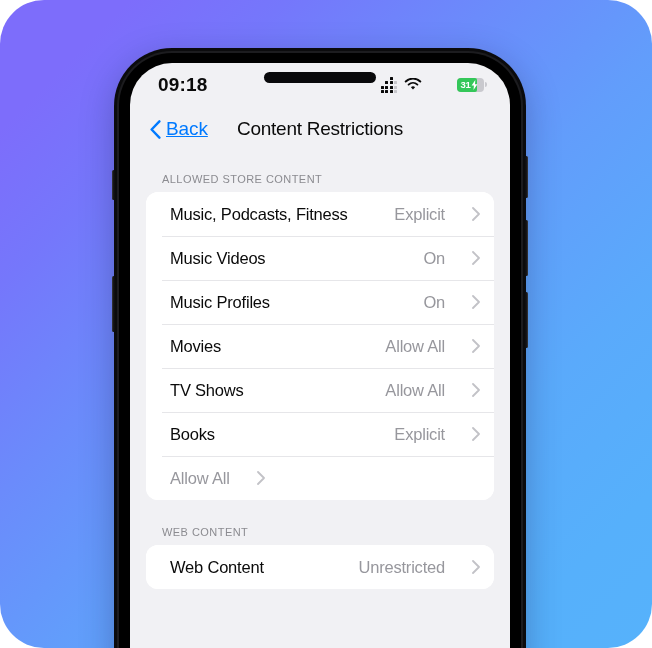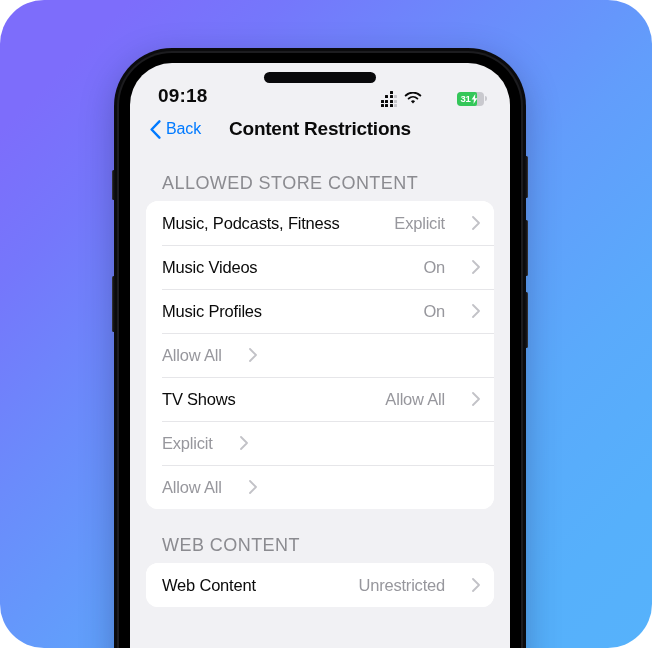--- a/index.html
+++ b/index.html
@@ -95,21 +95,21 @@
     border-radius: 12px;
     z-index: 6;
   }
 
   
   .statusbar {
     position: relative;
     height: 44px;
     padding: 0 26px 0 28px;
     display: flex;
-    align-items: flex-end;
+    align-items: center;
     justify-content: space-between;
   }
   .clock {
     font-size: 19px;
     font-weight: 700;
     color: #0a0a0a;
     letter-spacing: .2px;
   }
   .status-icons {
     display: flex;
@@ -175,57 +175,58 @@
   .back-btn {
     display: flex;
     align-items: center;
     gap: 5px;
     color: #007aff;
     cursor: pointer;
     user-select: none;
   }
   .back-chevron { width: 11px; height: 19px; display: block; }
   .back-label {
-    font-size: 16px;
+    font-size: 19px;
     font-weight: 400;
     letter-spacing: -.1px;
+    text-decoration: underline;
   }
   .nav-title {
     position: absolute;
     left: 0; right: 0;
     text-align: center;
     font-size: 19px;
-    font-weight: 700;
+    font-weight: 400;
     color: #0a0a0a;
     letter-spacing: -.25px;
     pointer-events: none;
   }
 
   
   .content {
     padding: 0 16px 0 16px;
   }
   .section-header {
-    font-size: 18px;
+    font-size: 11px;
     font-weight: 400;
     color: #8b8b90;
     letter-spacing: .45px;
     padding: 22px 0 7px 16px;
   }
   .section-header.tight { padding-top: 26px; }
   .card {
     background: #ffffff;
     border-radius: 12px;
     overflow: hidden;
   }
   .row {
     display: flex;
     align-items: center;
     height: 44px;
-    padding: 0 14px 0 16px;
+    padding: 0 14px 0 24px;
     cursor: pointer;
     position: relative;
     background: #ffffff;
   }
   .row + .row::before {
     content: "";
     position: absolute;
     left: 16px;
     right: 0;
     top: 0;
@@ -335,35 +336,37 @@
 
           <div class="row">
             <span class="row-label">Music Profiles</span>
             <span class="row-value">On</span>
             <svg class="disclosure" viewBox="0 0 8 14">
                 <path d="M1 1l6 6-6 6" stroke="#c2c2c7" stroke-width="1.8" fill="none" stroke-linecap="round" stroke-linejoin="round"></path>
               </svg>
           </div>
 
           <div class="row">
+            <span class="row-label">Movies</span>
             <span class="row-value">Allow All</span>
             <svg class="disclosure" viewBox="0 0 8 14">
                 <path d="M1 1l6 6-6 6" stroke="#c2c2c7" stroke-width="1.8" fill="none" stroke-linecap="round" stroke-linejoin="round"></path>
               </svg>
           </div>
 
           <div class="row">
             <span class="row-label">TV Shows</span>
             <span class="row-value">Allow All</span>
             <svg class="disclosure" viewBox="0 0 8 14">
                 <path d="M1 1l6 6-6 6" stroke="#c2c2c7" stroke-width="1.8" fill="none" stroke-linecap="round" stroke-linejoin="round"></path>
               </svg>
           </div>
 
           <div class="row">
+            <span class="row-label">Books</span>
             <span class="row-value">Explicit</span>
             <svg class="disclosure" viewBox="0 0 8 14">
                 <path d="M1 1l6 6-6 6" stroke="#c2c2c7" stroke-width="1.8" fill="none" stroke-linecap="round" stroke-linejoin="round"></path>
               </svg>
           </div>
 
           <div class="row">
             <span class="row-value">Allow All</span>
             <svg class="disclosure" viewBox="0 0 8 14">
                 <path d="M1 1l6 6-6 6" stroke="#c2c2c7" stroke-width="1.8" fill="none" stroke-linecap="round" stroke-linejoin="round"></path>

